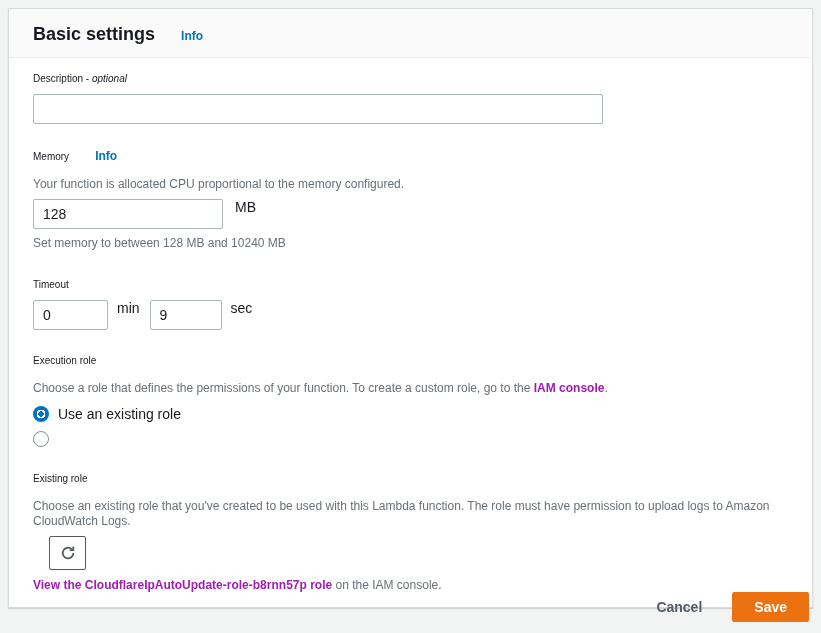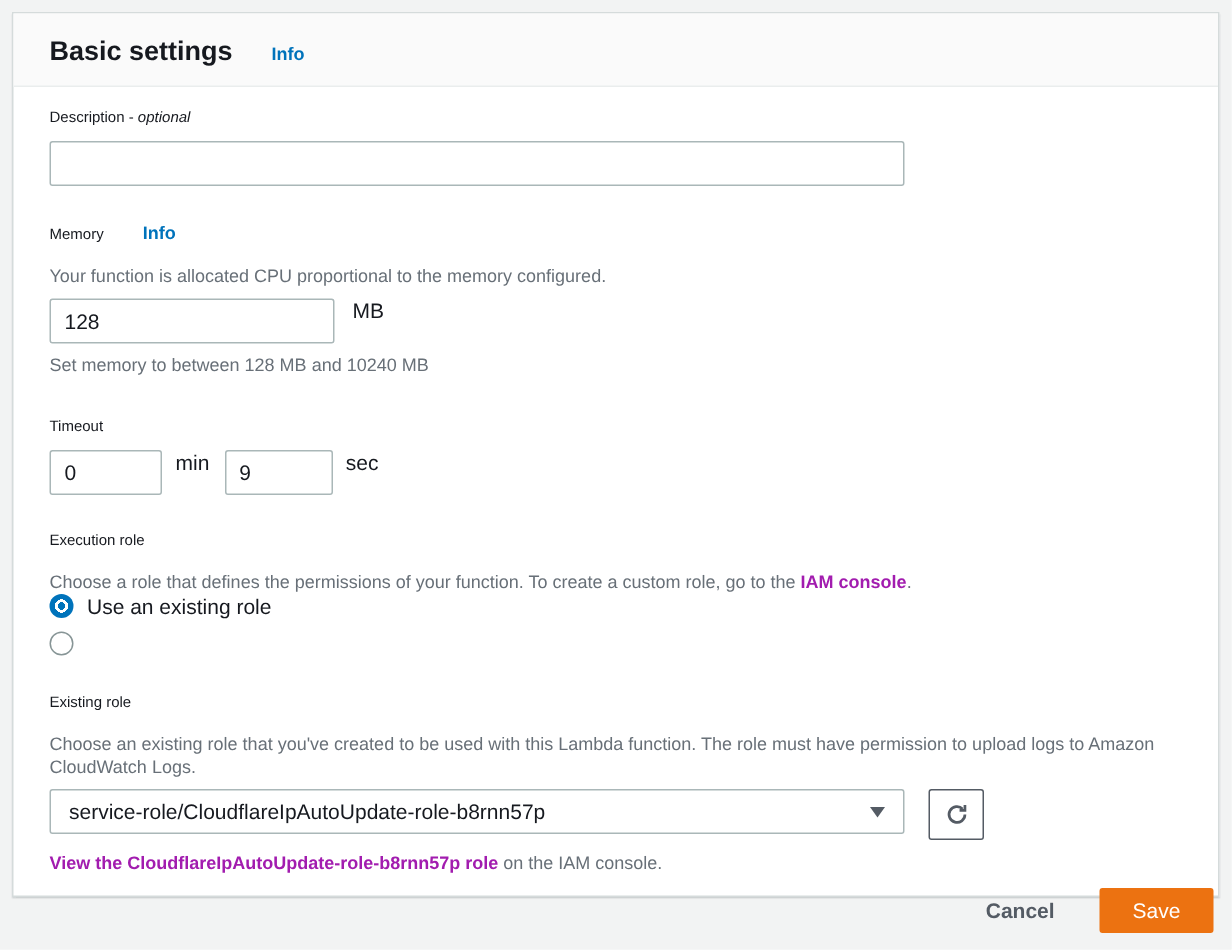--- a/index.html
+++ b/index.html
@@ -77,20 +77,21 @@
   .group-execrole { margin-bottom: 23px; }
 
   .w-full  { width: 570px; }
   .w-mem   { width: 190px; }
   .w-min   { width: 75px; }
   .w-sec   { width: 72px; }
 
   .radio-row {
     display: flex;
     align-items: center;
+    margin-top: 10px;
     cursor: pointer;
   }
   .radio-row + .radio-row { margin-top: 9px; }
   .radio {
     width: 16px; height: 16px;
     border-radius: 50%;
     flex: 0 0 16px;
   }
   .radio.unselected {
     background: #ffffff;
@@ -154,21 +155,21 @@
     margin-right: 26px;
     cursor: pointer;
     padding: 6px 4px;
   }
   .save-btn {
     background: #ec7211;
     border: 1px solid #ec7211;
     border-radius: 2px;
     font-family: "Liberation Sans", sans-serif;
     font-size: 14px;
-    font-weight: 400;
+    font-weight: 700;
     color: #ffffff;
     padding: 6px 21px;
     cursor: pointer;
   }
   .em { font-style: italic; }
 </style>
 </head>
 <body>
 
 <div class="panel">
@@ -220,24 +221,20 @@
       </div>
       <div class="radio-row">
         <span class="radio unselected"></span>
       </div>
     </div>
 
     <div class="group-existing">
       <div class="field-label">Existing role</div>
       <div class="field-desc">Choose an existing role that you've created to be used with this Lambda function. The role must have permission to upload logs to Amazon CloudWatch Logs.</div>
       <div class="input-row">
-        <div class="select">
-          <span class="select-value">service-role/CloudflareIpAutoUpdate-role-b8rnn57p</span>
-          <span class="select-arrow"></span>
-        </div>
         <button class="refresh-btn">
           <svg width="16" height="16" viewBox="0 0 16 16" fill="none">
             <path d="M13.3 8a5.3 5.3 0 1 1-1.55-3.75" stroke="#545b64" stroke-width="1.8" fill="none"></path>
             <path d="M13.3 1.6v3.6H9.7" stroke="#545b64" stroke-width="1.8" fill="none"></path>
           </svg>
         </button>
       </div>
       <div class="view-line"><a class="bold-link">View the CloudflareIpAutoUpdate-role-b8rnn57p role</a><span class="suffix"> on the IAM console.</span></div>
     </div>
 

